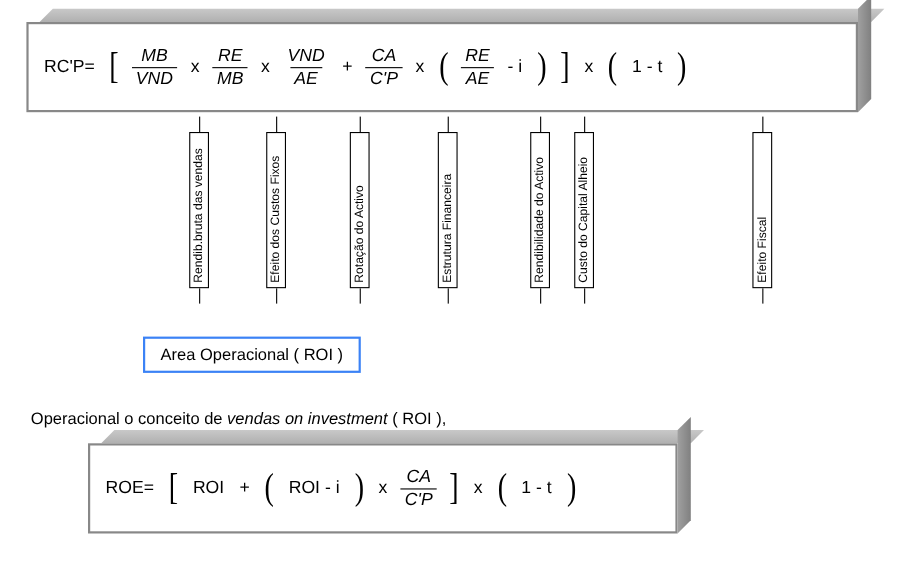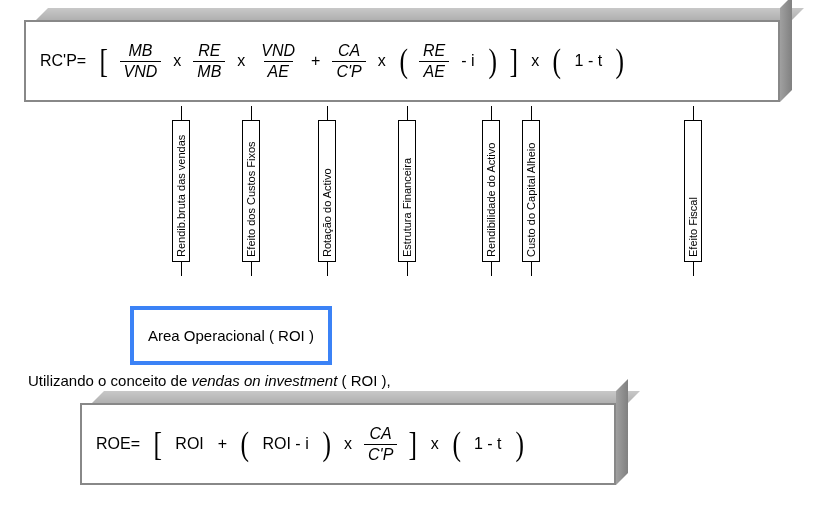--- a/index.html
+++ b/index.html
@@ -94,22 +94,22 @@
 
   
   .areas {
     position: relative;
     height: 40px;
     margin-left: 4px;
   }
   .area {
     position: absolute;
     top: 0;
-    border: 4px solid #3b82f6;
-    padding: 17px 14px;
+    border: 2px solid #3b82f6;
+    padding: 6px 14px;
     font-size: 15px;
     background: #fff;
     white-space: nowrap;
   }
 
   .body-text {
     margin: 26px 0 14px 8px;
     font-size: 15px;
   }
   .body-text .it { font-style: italic; }
@@ -208,21 +208,21 @@
     </div>
   </div>
 
 
 <div class="areas" id="areas">
     <div class="area" style="left: 106px;">Area Operacional ( ROI )</div>
   </div>
 
 
 <p class="body-text">
-  <span>Utilizando o conceito de </span><span class="it">vendas on investment</span><span> ( ROI ),</span>
+  <span>Operacional o conceito de </span><span class="it">vendas on investment</span><span> ( ROI ),</span>
 </p>
 
 
 <div class="bar3d bar2" style="margin-left:60px;">
   <div class="top"></div>
   <div class="side"></div>
   <div class="front">
     <span class="lhs">ROE=</span>
     <span class="big">[</span>
     <span class="op">ROI</span>

